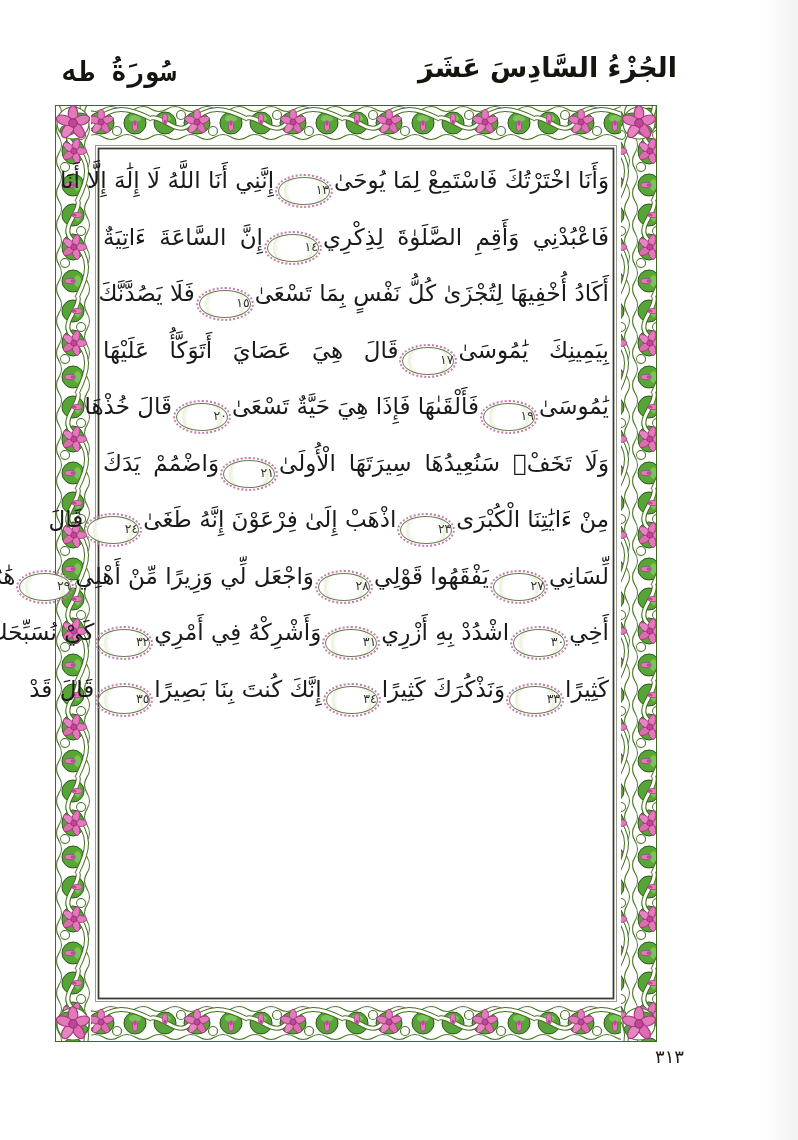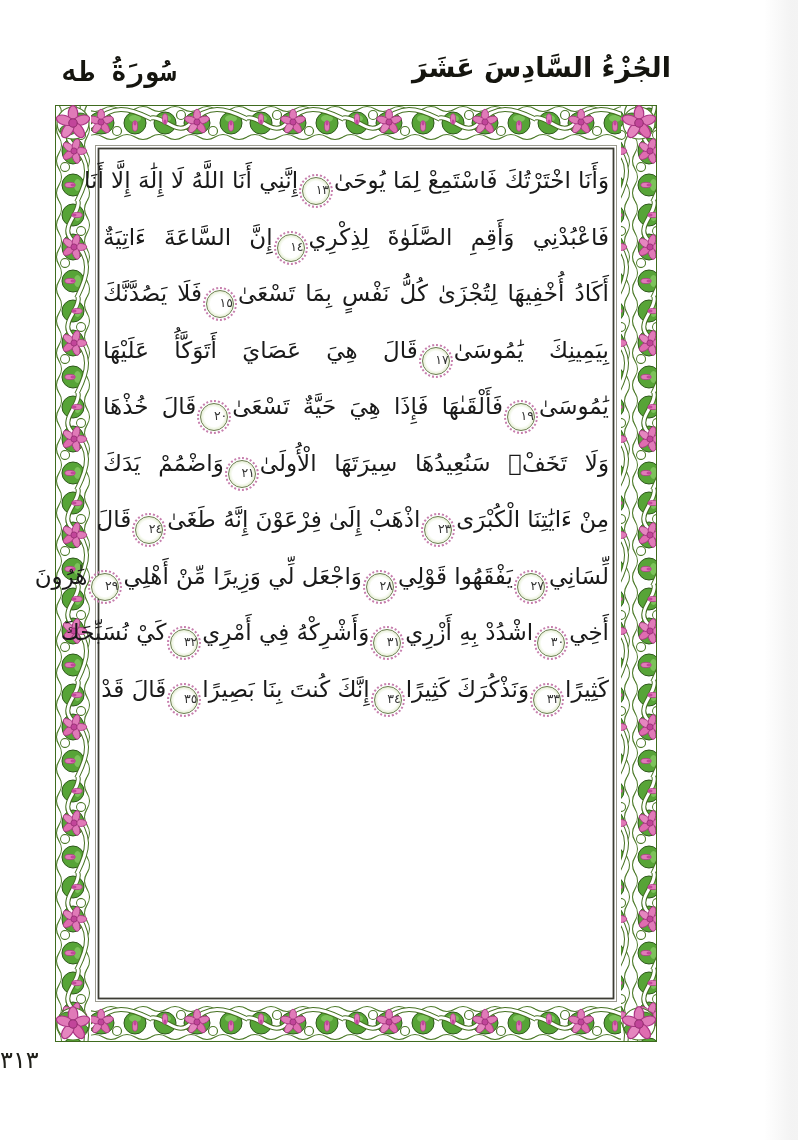--- a/index.html
+++ b/index.html
@@ -9,21 +9,21 @@
     font-family:"DejaVu Sans",sans-serif;
   }
   
   .scan-edge{
     position:absolute;top:0;right:0;width:34px;height:1140px;
     background:linear-gradient(to right,rgba(0,0,0,0) 0%,rgba(90,90,90,0.07) 80%);
     pointer-events:none;
   }
   .header-row{position:absolute;top:46px;left:0;width:798px;height:56px;color:#15150f;}
   .juz-title{
-    position:absolute;top:6px;right:127px;font-size:27px;font-weight:bold;
+    position:absolute;top:6px;right:121px;font-size:27px;font-weight:bold;
     direction:rtl;letter-spacing:0;white-space:nowrap;
   }
   .surah-title{
     position:absolute;top:10px;left:62px;font-size:27px;font-weight:bold;
     direction:rtl;white-space:nowrap;font-family:Liberation Mono, monospace;
   }
   .frame{
     position:absolute;left:55px;top:105px;width:602px;height:937px;
   }
   .frame svg{position:absolute;left:0;top:0;}
@@ -38,24 +38,25 @@
     white-space:nowrap;overflow:visible;
   }
   .qtext{letter-spacing:0;}
   .ayah{
     display:inline-block;width:26px;height:26px;line-height:24px;
     border:1px solid #6b7d4f;border-radius:50%;
     background:radial-gradient(circle,#ffffff 52%,#e9f1da 68%,#ffffff 74%);
     outline:2px dotted #c77fae;outline-offset:1px;
     font-size:12.5px;color:#333;vertical-align:-6px;margin:0 4px;
     white-space:nowrap;
+    padding-left:24px;
   }
   .page-number{
     position:absolute;top:1046px;left:0;width:684px;
-    text-align:left;font-size:24px;color:#20201a;direction:rtl;
+    text-align:right;font-size:18px;color:#20201a;direction:rtl;
   }
 </style>
 </head>
 <body>
 
 <div class="scan-edge"></div>
 
 <div class="header-row">
   <div class="juz-title">الجُزْءُ السَّادِسَ عَشَرَ</div>
   <div class="surah-title">سُورَةُ طه</div>

